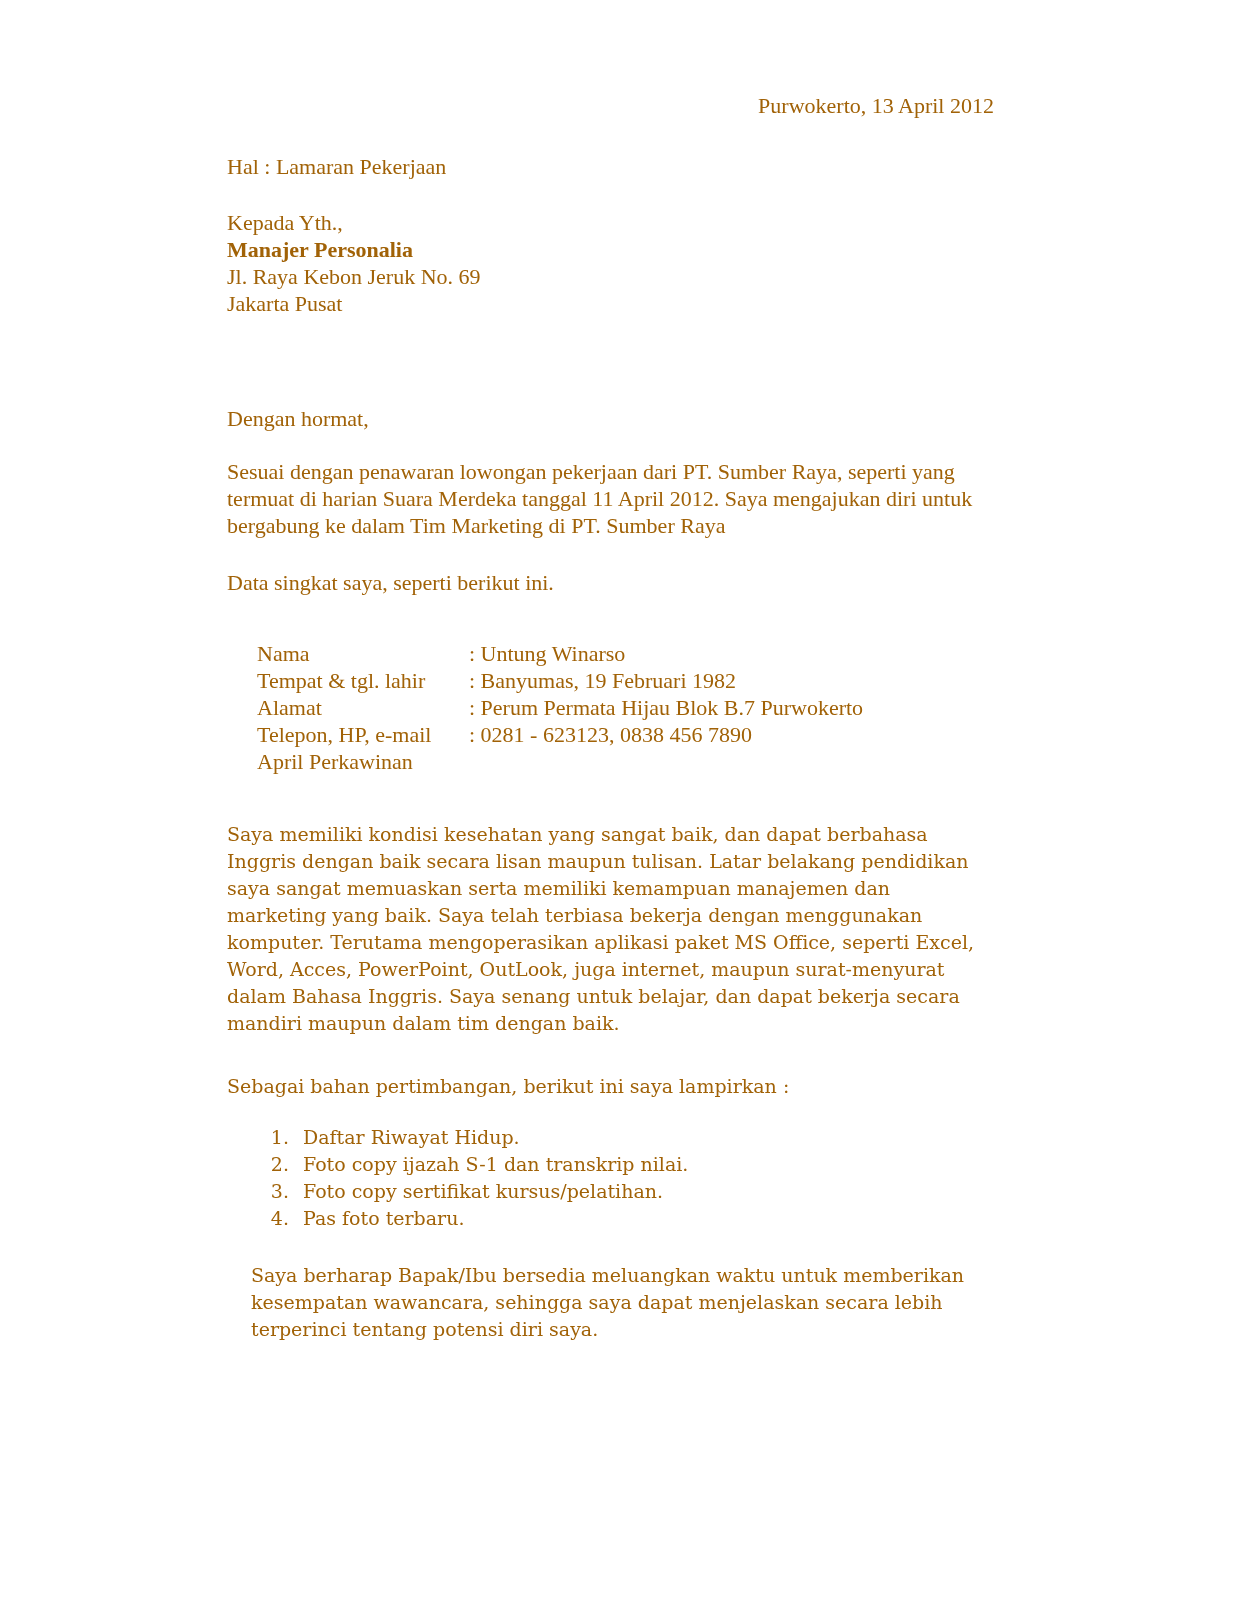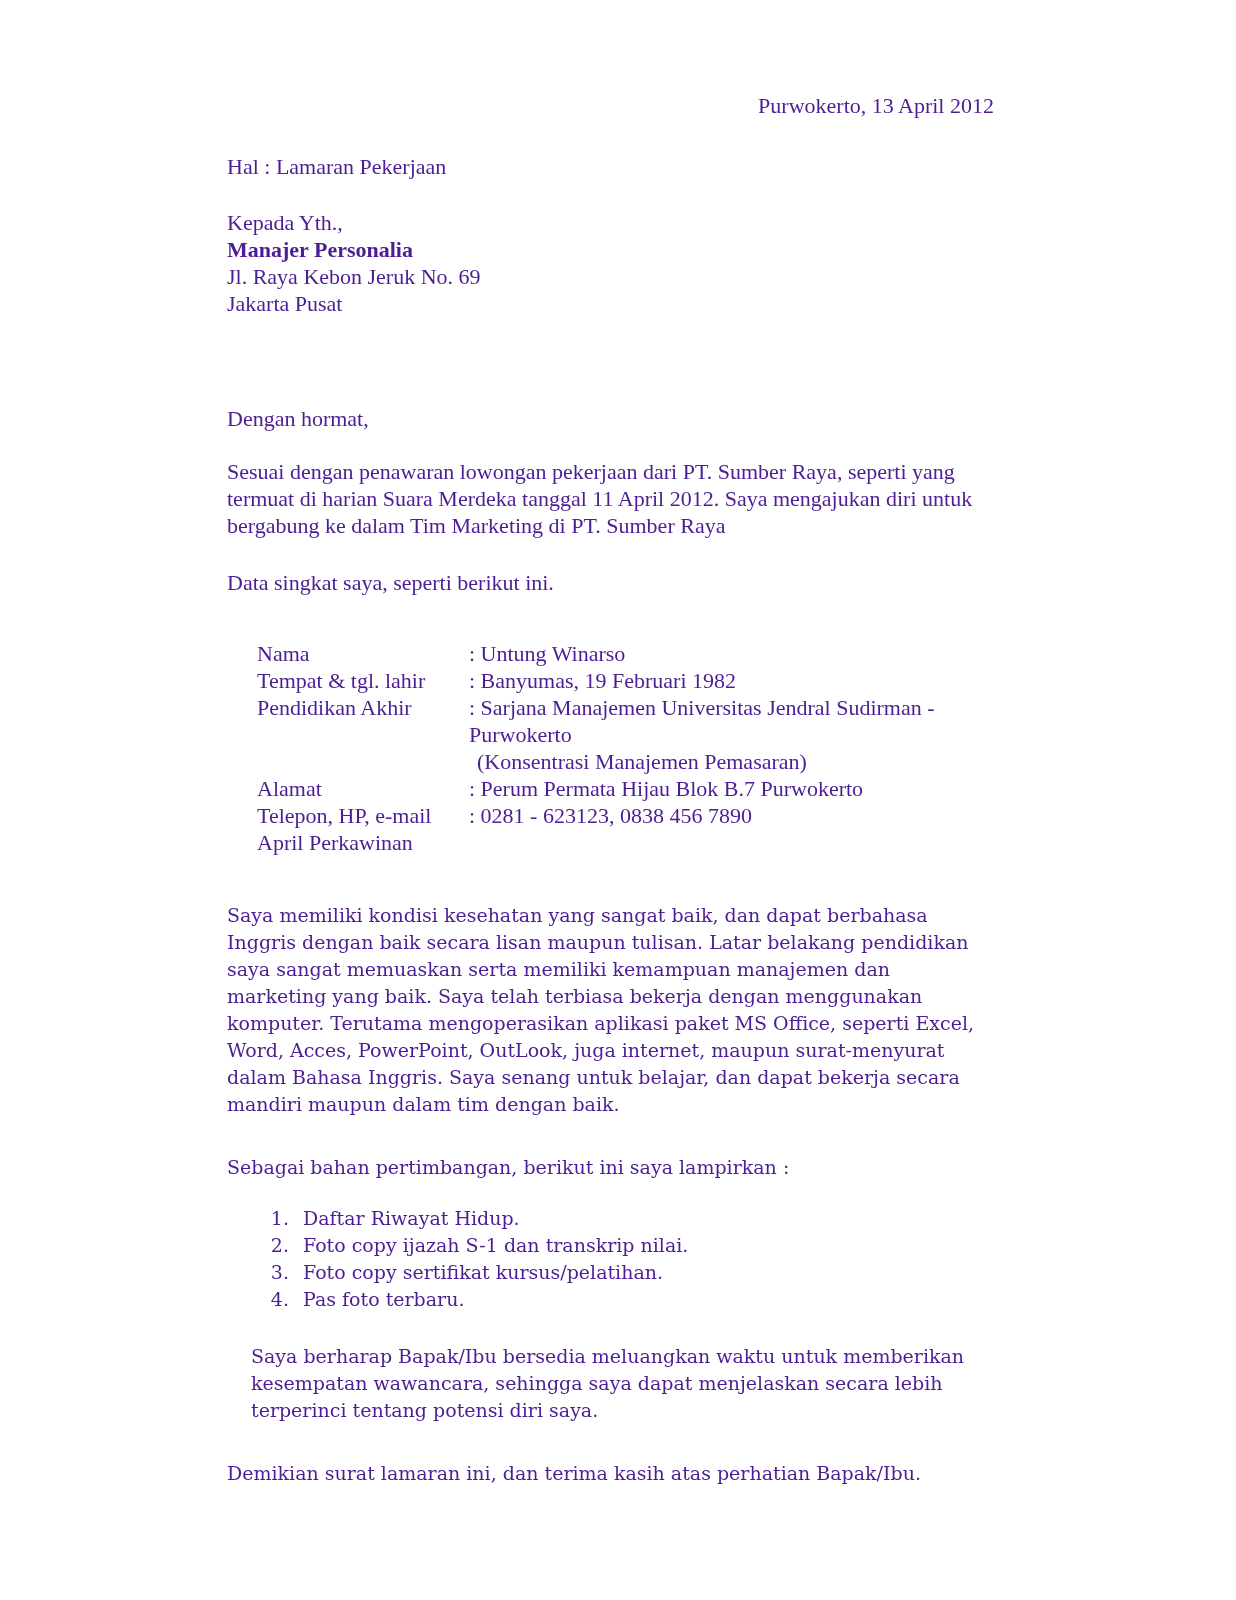--- a/index.html
+++ b/index.html
@@ -3,21 +3,21 @@
 <meta charset="utf-8">
 <style>
   * { margin: 0; padding: 0; box-sizing: border-box; }
   html, body { background: #ffffff; }
   .page {
     position: relative;
     width: 1072px;
     height: 1600px;
     margin: 0 auto;
     background: #ffffff;
-    color: #4c1d95;
+    color: #a16207;
     font-family: "Liberation Serif", serif;
     font-size: 22px;
     line-height: 27px;
     padding: 92px 160px 40px 145px;
     overflow: hidden;
   }
   .date-line {
     text-align: right;
     margin-bottom: 34px;
   }
@@ -106,27 +106,20 @@
   <div class="biodata">
     <div class="bio-row">
       <div class="bio-label">Nama</div>
       <div class="bio-value">: Untung Winarso</div>
     </div>
     <div class="bio-row">
       <div class="bio-label">Tempat &amp; tgl. lahir</div>
       <div class="bio-value">: Banyumas, 19 Februari 1982</div>
     </div>
     <div class="bio-row">
-      <div class="bio-label">Pendidikan Akhir</div>
-      <div class="bio-value">
-        <div class="line1">: Sarjana Manajemen Universitas Jendral Sudirman - Purwokerto</div>
-        <div class="line2">(Konsentrasi Manajemen Pemasaran)</div>
-      </div>
-    </div>
-    <div class="bio-row">
       <div class="bio-label">Alamat</div>
       <div class="bio-value">: Perum Permata Hijau Blok B.7 Purwokerto</div>
     </div>
     <div class="bio-row">
       <div class="bio-label">Telepon, HP, e-mail</div>
       <div class="bio-value">: 0281 - 623123, 0838 456 7890</div>
     </div>
     <div class="bio-row">
       <div class="bio-label">April Perkawinan</div>
     </div>
@@ -138,15 +131,14 @@
 
   <ol class="attachments heavy">
     <li>Daftar Riwayat Hidup.</li>
     <li>Foto copy ijazah S-1 dan transkrip nilai.</li>
     <li>Foto copy sertifikat kursus/pelatihan.</li>
     <li>Pas foto terbaru.</li>
   </ol>
 
   <p class="heavy closing-para">Saya berharap Bapak/Ibu bersedia meluangkan waktu untuk memberikan kesempatan wawancara, sehingga saya dapat menjelaskan secara lebih terperinci tentang potensi diri saya.</p>
 
-  <p class="heavy">Demikian surat lamaran ini, dan terima kasih atas perhatian Bapak/Ibu.</p>
 
 </div>
 
 </body></html>

